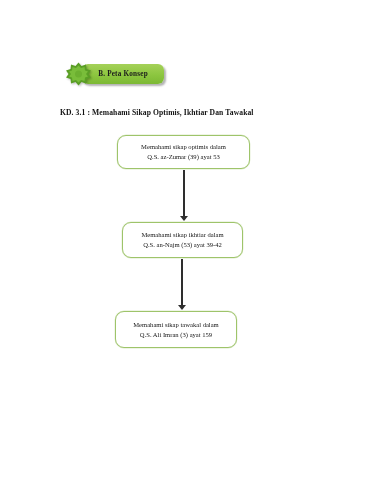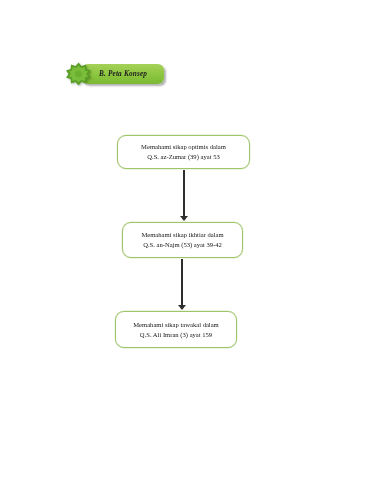--- a/index.html
+++ b/index.html
@@ -46,21 +46,20 @@
     width: 82px;
     height: 20px;
     display: flex;
     align-items: center;
     justify-content: center;
     font-size: 7.2px;
     font-weight: bold;
     color: #1c1c1c;
     letter-spacing: 0.2px;
     white-space: nowrap;
-    font-style: italic;
   }
   .banner-burst {
     position: absolute;
     left: 0px;
     top: 0px;
     width: 25px;
     height: 24px;
     filter: drop-shadow(1.5px 1.5px 1px rgba(0,0,0,0.28));
   }
 
@@ -152,20 +151,21 @@
   <div class="banner">
     <div class="banner-plate"></div>
     <svg class="banner-burst" viewBox="0 0 50 48">
       <polygon points="25,1 31,8 40,5 41,14 50,17 45,24 50,31 41,34 40,43 31,40 25,47 19,40 10,43 9,34 0,31 5,24 0,17 9,14 10,5 19,8" fill="#5a9e25"></polygon>
       <polygon points="25,7 30,12 37,10 38,17 44,19 40,24 44,29 38,31 37,38 30,36 25,41 20,36 13,38 12,31 6,29 10,24 6,19 12,17 13,10 20,12" fill="#79bd3a"></polygon>
       <circle cx="25" cy="24" r="7" fill="#6cb030"></circle>
     </svg>
     <div class="banner-label">B.  Peta Konsep</div>
   </div>
 
+  <div class="kd-heading">KD. 3.1 : Memahami Sikap Optimis, Ikhtiar Dan Tawakal</div>
 
   <div class="flow">
 
     <div class="node node-1">
       <div class="node-line">Memahami sikap optimis dalam</div>
       <div class="node-line">Q.S. az-Zumar (39) ayat 53</div>
     </div>
 
     <div class="connector connector-1">
       <div class="stem"></div>

